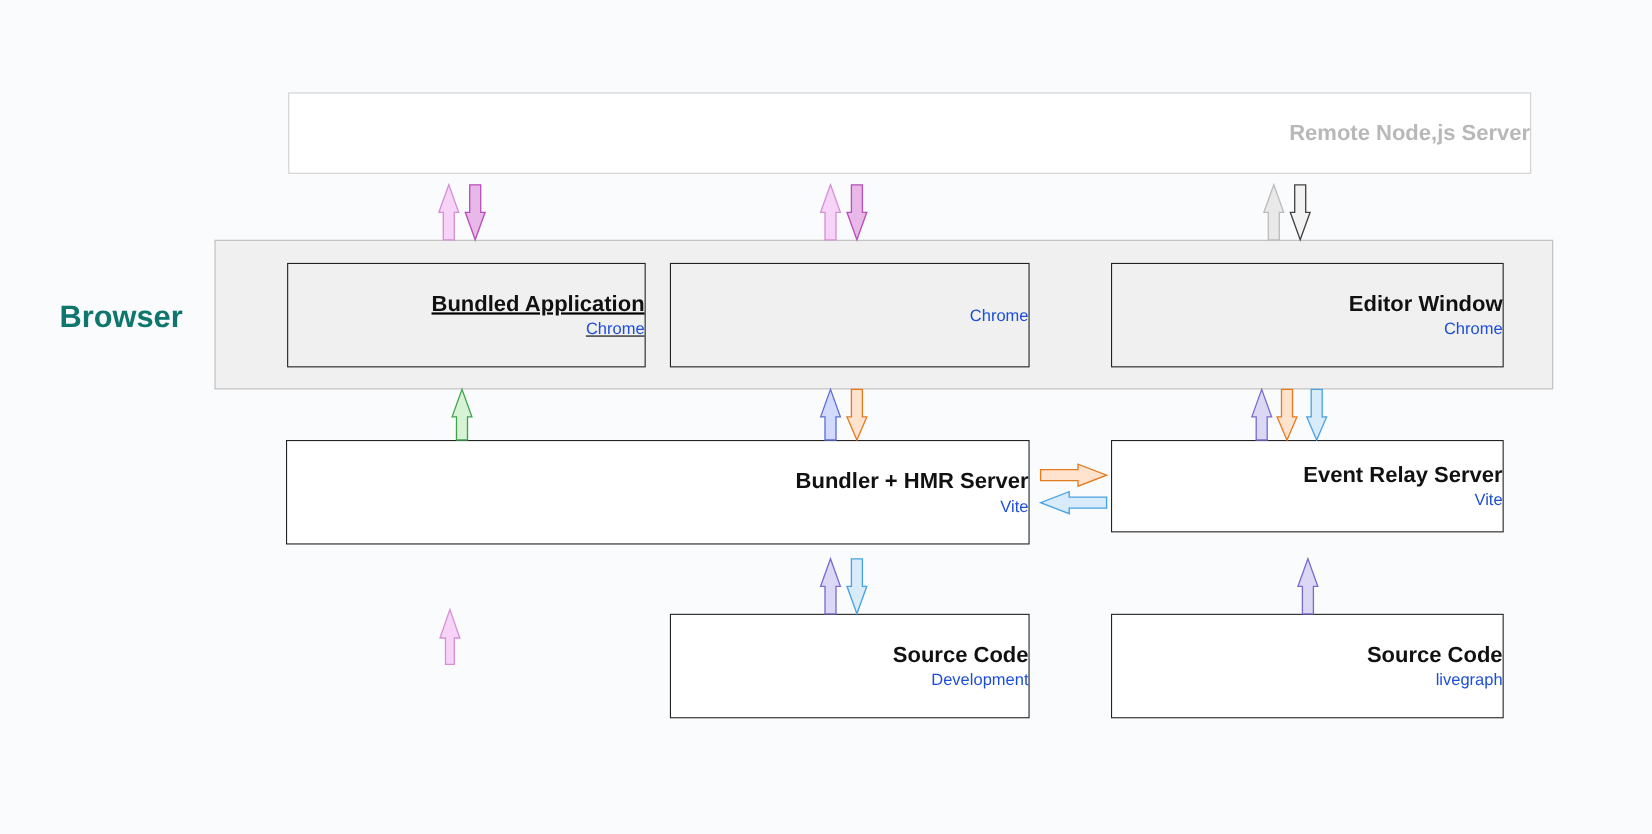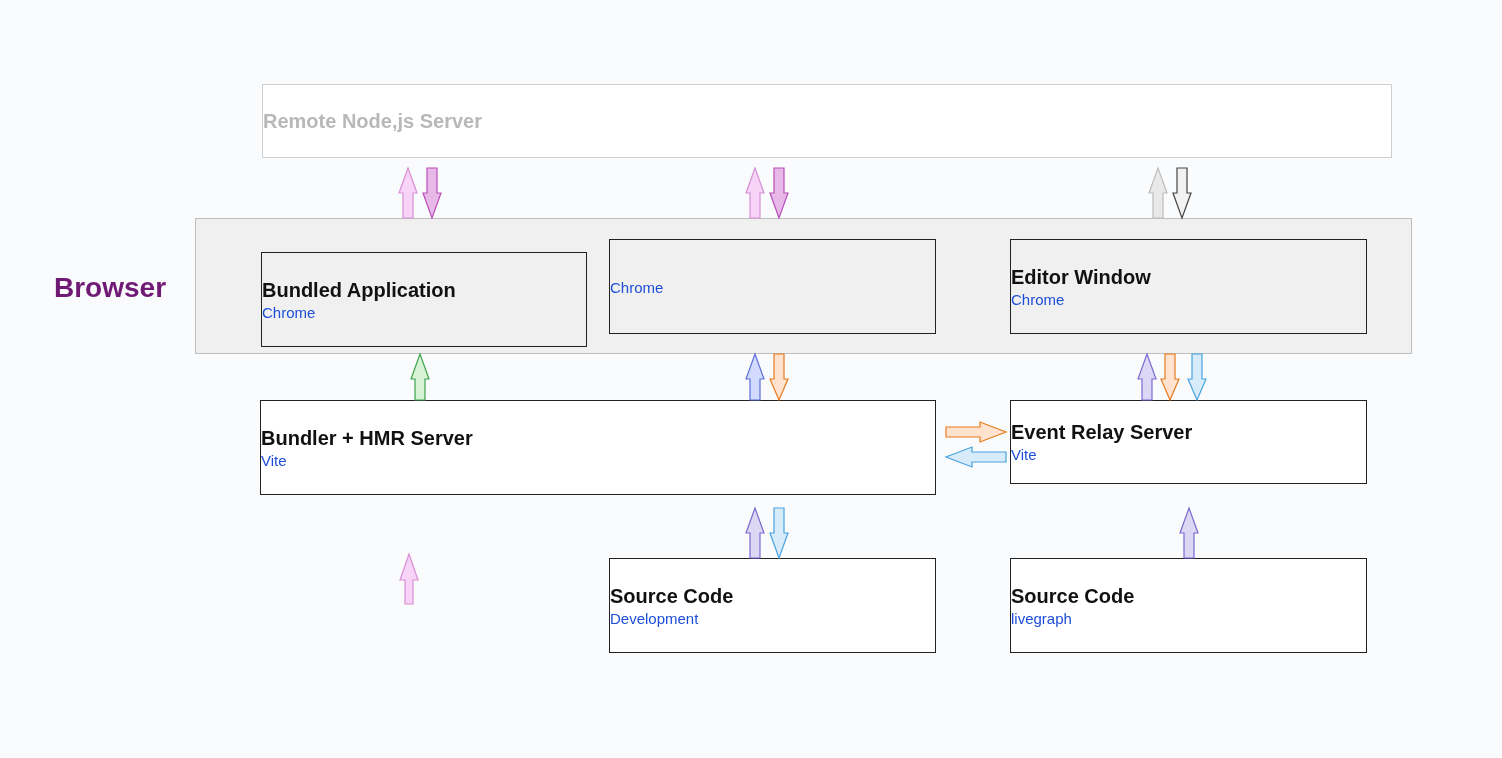--- a/index.html
+++ b/index.html
@@ -10,21 +10,21 @@
     font-family: -apple-system, BlinkMacSystemFont, "Segoe UI", Helvetica, Arial, sans-serif;
     position: relative;
     overflow: hidden;
   }
   .box {
     position: absolute;
     border: 1px solid #222;
     text-align: center;
     display: flex;
     flex-direction: column;
-    align-items: flex-start;
+    align-items: flex-end;
     justify-content: center;
     background: #ffffff;
   }
   .box.light {
     background: #f0f0f0;
   }
   .box.faded {
     border-color: #cfcfcf;
     color: #bdbdbd;
   }
@@ -37,39 +37,39 @@
     font-size: 15px;
     font-weight: 400;
     color: #1d4ed8;
     margin-top: 2px;
   }
   .faded .title, .faded .sub { color: #b8b8b8; }
   .side-label {
     position: absolute;
     font-size: 28px;
     font-weight: 700;
-    color: #701a75;
+    color: #0f766e;
   }
   
   .arrow {
     position: absolute;
   }
 </style>
 </head>
 <body>
 
 <div class="box faded" style="left:262px; top:84px; width:1130px; height:74px;">
   <div class="title">Remote Node,js Server</div>
 </div>
 
 <div class="side-label" style="left:54px; top:272px;">Browser</div>
 
 <div class="box light" style="left:195px; top:218px; width:1217px; height:136px; border-color:#bfbfbf;"></div>
 
-<div class="box light" style="left:261px; top:252px; width:326px; height:95px; border-color:#222;">
+<div class="box light" style="left:261px; top:239px; width:326px; height:95px; border-color:#222;text-decoration:underline;">
   <div class="title">Bundled Application</div>
   <div class="sub">Chrome</div>
 </div>
 
 <div class="box light" style="left:609px; top:239px; width:327px; height:95px; border-color:#222;">
   <div class="sub">Chrome</div>
 </div>
 
 <div class="box light" style="left:1010px; top:239px; width:357px; height:95px; border-color:#222;">
   <div class="title">Editor Window</div>

